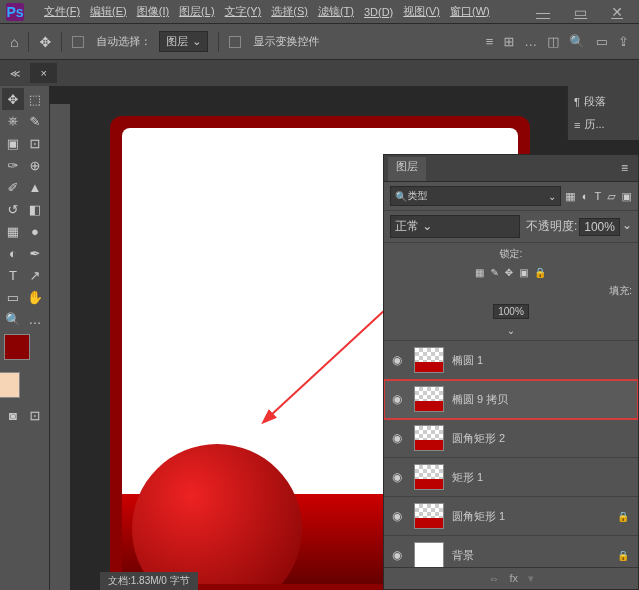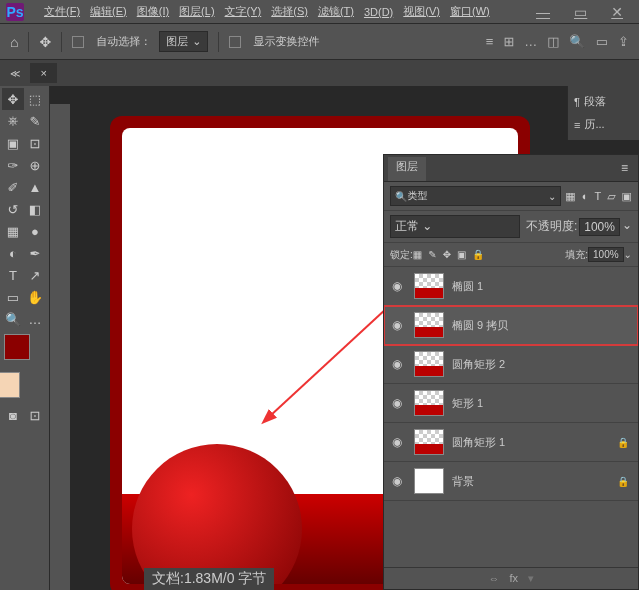--- a/index.html
+++ b/index.html
@@ -26,35 +26,35 @@
 .bg { width: 26px; height: 26px; background: #f5d5b5; border: 1px solid #888; display: inline-block; margin-left: -10px; margin-top: 10px; }
 .canvas-area { flex: 1; background: #282828; position: relative; overflow: hidden; }
 .ruler-h { position: absolute; top: 0; left: 20px; right: 0; height: 18px; background: #535353; display: flex; font-size: 9px; color: #999; align-items: flex-end; overflow: hidden; }
 .ruler-h span { width: 50px; flex-shrink: 0; }
 .ruler-v { position: absolute; left: 0; top: 18px; width: 20px; bottom: 0; background: #535353; }
 .canvas { position: absolute; left: 60px; top: 30px; width: 420px; height: 480px; background: #8b0000; border-radius: 12px; padding: 12px; }
 .canvas-inner { background: #fff; width: 100%; height: 100%; border-radius: 8px; position: relative; overflow: hidden; }
 .red-band { position: absolute; bottom: 0; left: 0; right: 0; height: 90px; background: linear-gradient(180deg, #c00, #600); }
 .red-circle { position: absolute; bottom: -30px; left: 10px; width: 170px; height: 170px; border-radius: 50%; background: radial-gradient(circle at 35% 30%, #e22, #700); }
 .arrow { position: absolute; left: 200px; top: 200px; }
-.status { position: absolute; bottom: 0; left: 50px; background: #424242; font-size: 14px; padding: 2px 8px; margin-left: 44px; }
+.status { position: absolute; bottom: 0; left: 50px; background: #424242; font-size: 10px; padding: 2px 8px; }
 .rightdock { position: absolute; right: 0; top: 86px; width: 72px; background: #424242; border-left: 1px solid #2a2a2a; padding: 4px; }
 .rightdock div { padding: 4px 2px; font-size: 11px; display: flex; align-items: center; gap: 4px; }
 .layers-panel { position: absolute; right: 0; top: 154px; width: 256px; bottom: 0; background: #535353; border: 1px solid #2a2a2a; display: flex; flex-direction: column; }
 .panel-tab { background: #424242; padding: 6px 10px; font-size: 11px; border-bottom: 1px solid #2a2a2a; display: flex; }
 .panel-tab span:first-child { background: #535353; padding: 2px 8px; margin: -4px 0 -6px -6px; }
 .panel-tab .mm { margin-left: auto; font-size: 12px; }
 .filter-row { display: flex; align-items: center; padding: 4px 6px; gap: 4px; border-bottom: 1px solid #424242; }
 .filter-dd { background: #3a3a3a; padding: 2px 4px; border: 1px solid #2a2a2a; font-size: 10px; flex: 1; display: flex; align-items: center; }
 .filter-icons { display: flex; gap: 6px; font-size: 11px; }
 .blend-row { display: flex; align-items: center; padding: 4px 6px; gap: 6px; border-bottom: 1px solid #424242; font-size: 12px; }
 .blend-dd { background: #3a3a3a; padding: 2px 4px; border: 1px solid #2a2a2a; flex: 1; }
 .opac { display: flex; align-items: flex-start; gap: 2px; }
 .opac-v { background: #3a3a3a; padding: 1px 4px; border: 1px solid #2a2a2a; }
-.lock-row { display: flex; align-items: center; padding: 4px 6px; gap: 0; font-size: 10px; border-bottom: 1px solid #424242; }
+.lock-row { display: flex; align-items: center; padding: 4px 6px; gap: 6px; font-size: 10px; border-bottom: 1px solid #424242; flex-direction: column; }
 .lock-icons { display: flex; gap: 6px; font-size: 10px; }
 .layer-list { flex: 1; overflow: auto; }
 .layer { display: flex; align-items: center; padding: 6px 8px; gap: 8px; border-bottom: 1px solid #424242; }
 .layer.selected { background: #5a5a5a; outline: 2px solid #d43b3b; outline-offset: -1px; }
 .eye { font-size: 12px; width: 14px; }
 .thumb { width: 30px; height: 26px; background: repeating-conic-gradient(#ccc 0 25%, #fff 0 50%) 0/8px 8px; border: 1px solid #888; position: relative; }
 .thumb-bg { background: #fff; }
 .thumb-red::after { content: ""; position: absolute; bottom: 0; left: 0; right: 0; height: 10px; background: #b00; }
 .layer-name { font-size: 11px; }
 .lock-ind { margin-left: auto; font-size: 10px; }

